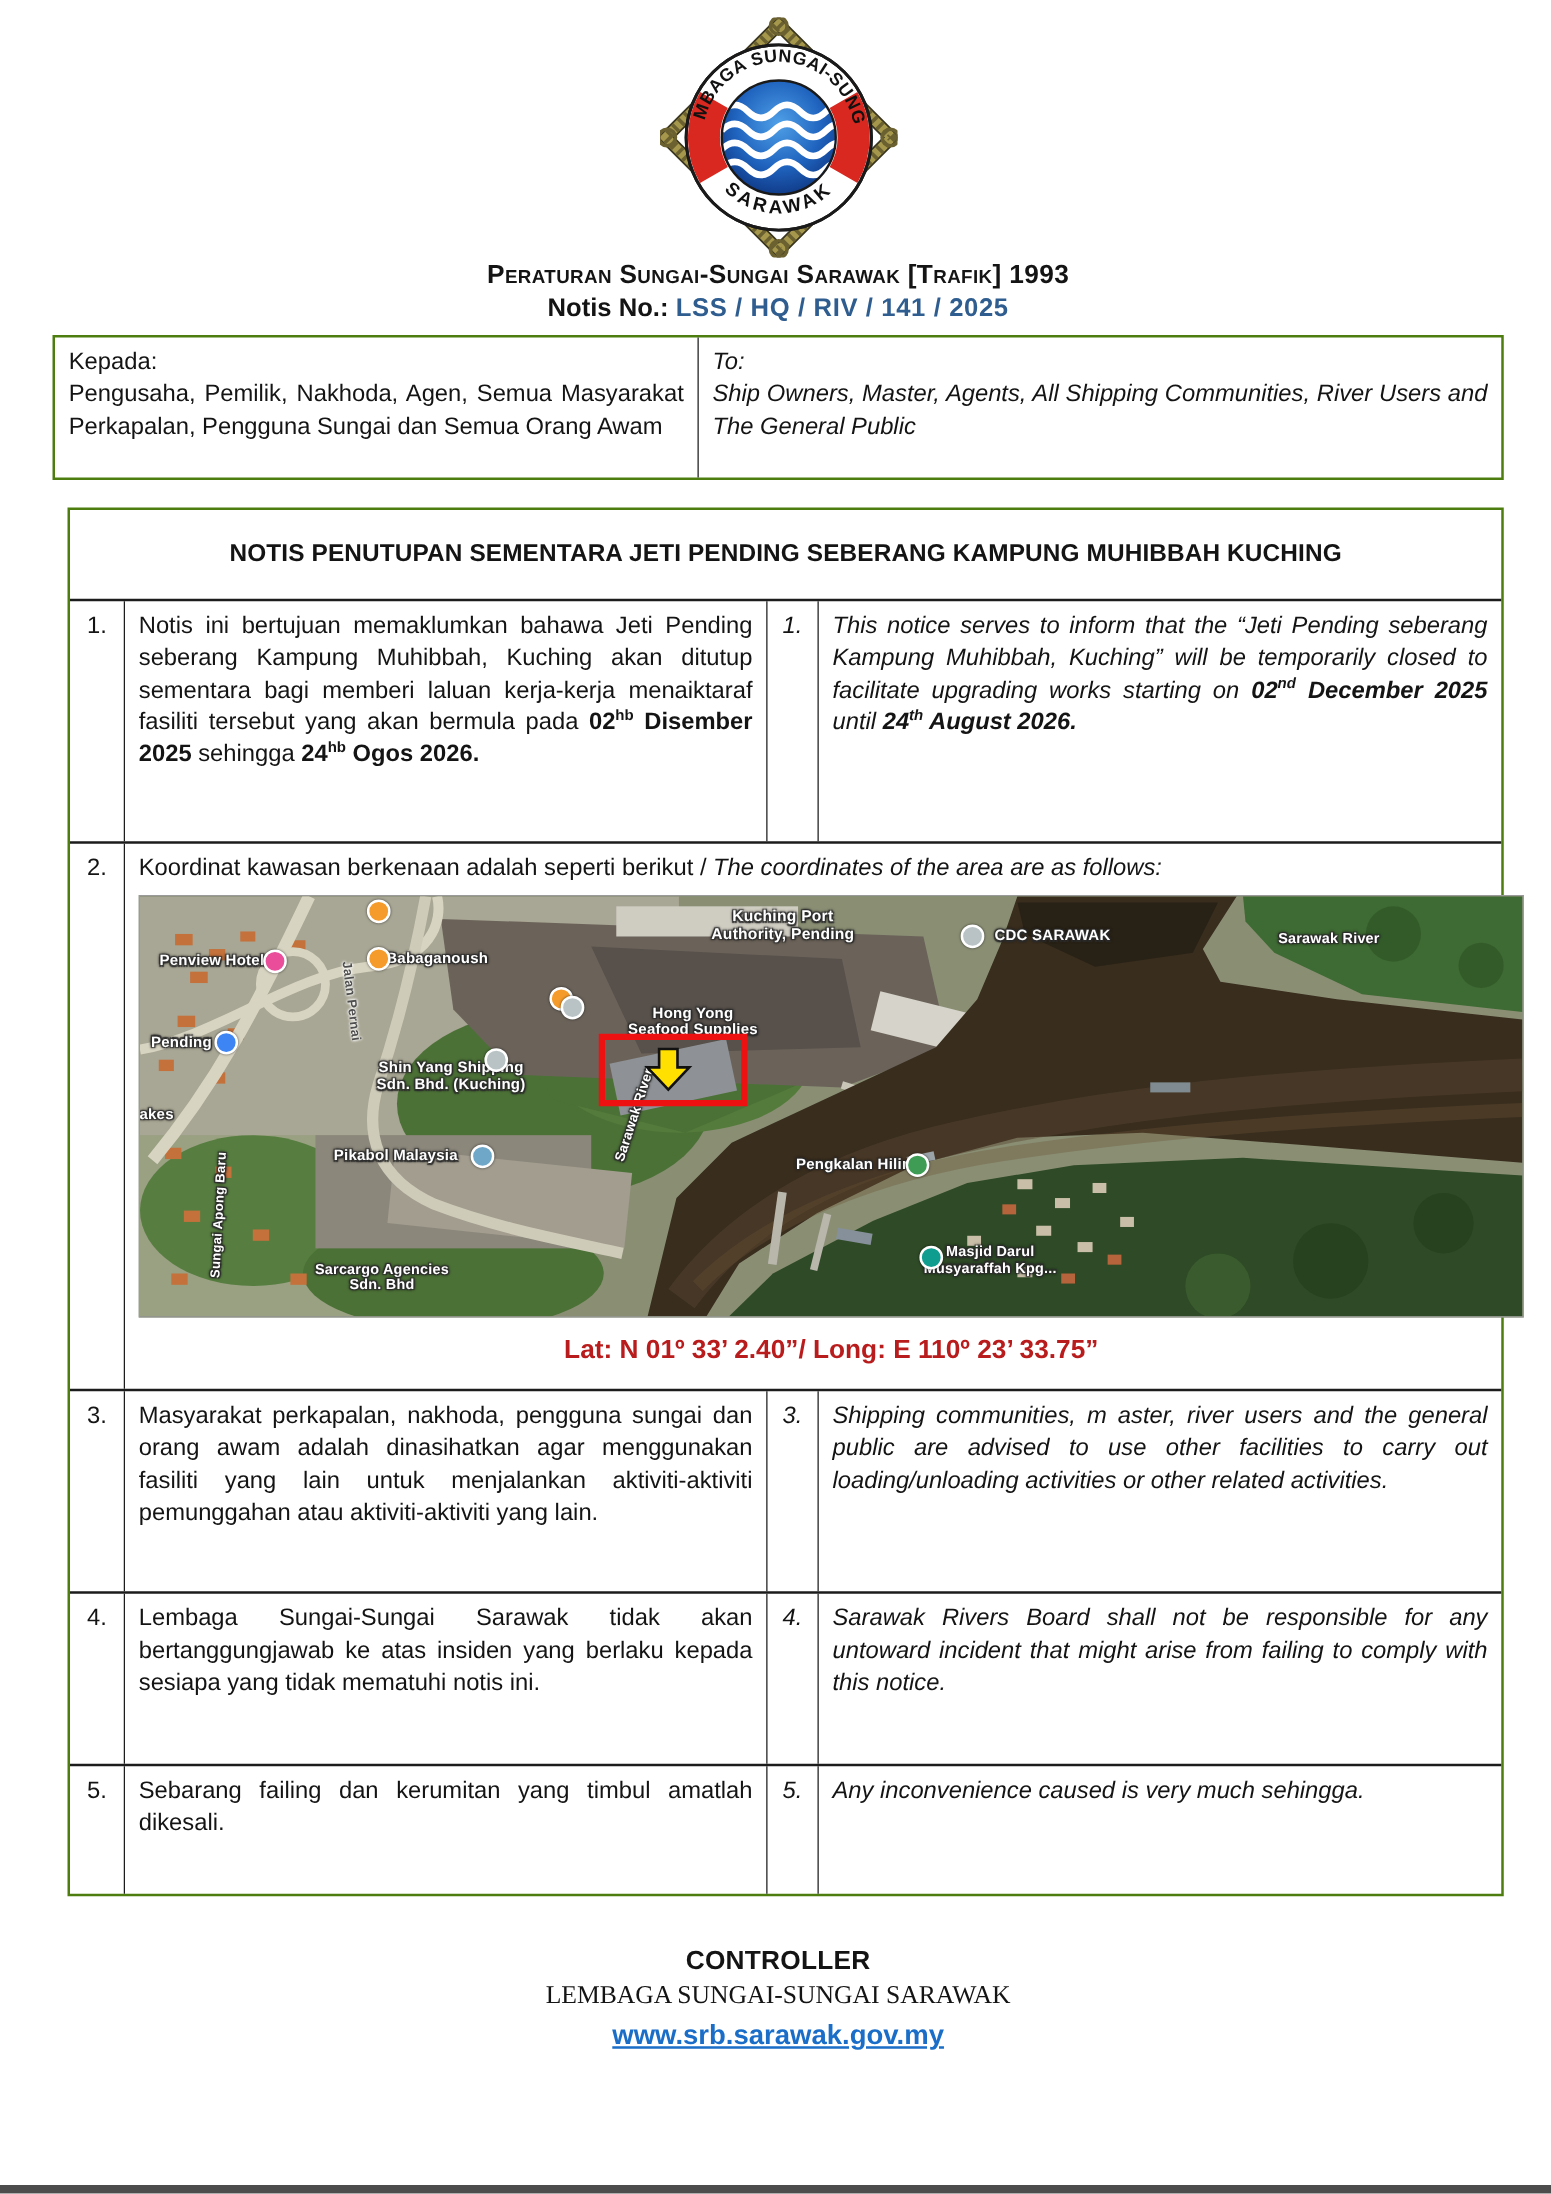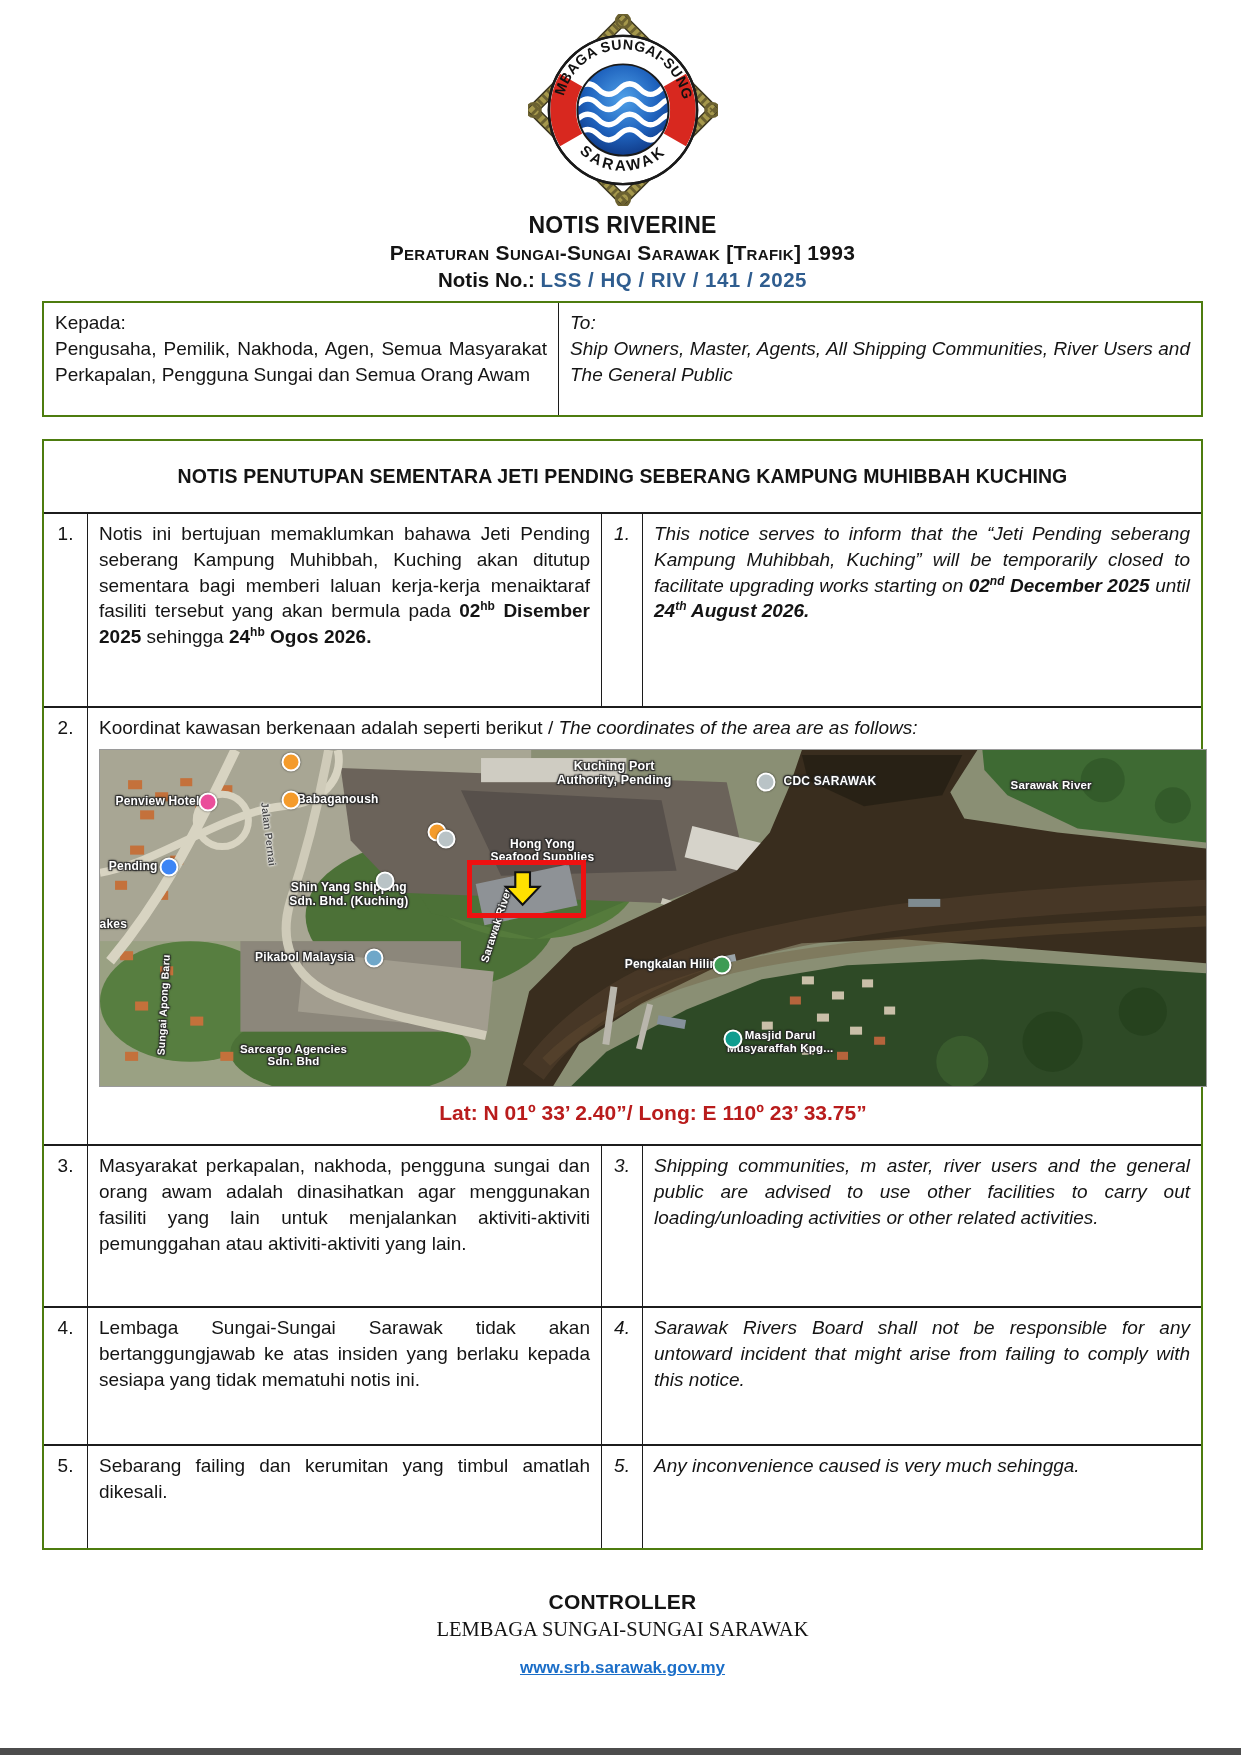--- a/index.html
+++ b/index.html
@@ -16,21 +16,21 @@
   .title-no .no-val{letter-spacing:.5px;}
 
   
   .tbl{border:2px solid #4d7c0f;}
   .addr-tbl{display:grid;grid-template-columns:515px 1fr;min-height:112px;margin-top:9px;}
   .cell{padding:7px 11px 9px 11px;font-size:19px;line-height:1.36;}
   .addr-ms{border-right:1.5px solid #1c1c1c;text-align:justify;}
   .addr-en{font-style:italic;text-align:justify;}
   .addr-label{display:block;}
 
-  .main-tbl{margin-top:22px;}
+  .main-tbl{margin-top:22px;margin-left:12px;}
   .trow{display:grid;grid-template-columns:44px 514px 41px 1fr;border-top:2px solid #1c1c1c;}
   .trow:first-child{border-top:none;}
   .row-subject{display:block;text-align:center;font-weight:bold;font-size:19.5px;
                padding:24px 14px;letter-spacing:.1px;}
   .row-span{display:grid;grid-template-columns:44px 1fr;}
   .c-num{border-right:1.5px solid #1c1c1c;text-align:center;padding:9px 2px;font-size:19px;}
   .c-ms{border-right:1.5px solid #1c1c1c;text-align:justify;}
   .c-nen{border-right:1.5px solid #1c1c1c;text-align:center;font-style:italic;padding:9px 2px;font-size:19px;}
   .c-en{font-style:italic;text-align:justify;}
   sup.hb{font-size:12px;vertical-align:super;line-height:0;}
@@ -49,21 +49,21 @@
             border:2px solid #fff;box-shadow:0 0 2px rgba(0,0,0,.65);
             transform:translate(-50%,-50%);}
   .map-highlight{position:absolute;border:5px solid #ee1111;box-sizing:border-box;}
   .map-highlight svg{position:absolute;left:50%;top:6%;width:42px;height:42px;transform:translateX(-58%);}
   .map-caption{text-align:center;font-weight:bold;font-size:21px;margin:12px 0 8px 0;color:#b91c1c;}
 
   
   .footer{ text-align:center;margin-top:40px;}
   .footer-controller{font-size:21px;font-weight:bold;letter-spacing:.2px;}
   .footer-org{font-size:20.5px;margin-top:4px;font-family:Liberation Serif, serif;}
-  .footer-link{display:inline-block;font-size:17px;font-weight:bold;text-decoration:underline;margin-top:17px;}
+  .footer-link{display:inline-block;font-size:22px;font-weight:bold;text-decoration:underline;margin-top:7px;}
   .page-edge{position:absolute;left:0;bottom:0;width:100%;height:7px;background:#4c4c4c;}
 </style>
 </head>
 <body>
 
 <div class="sheet">
   <div class="content">
 
     <div class="logo-wrap">
       <svg viewBox="0 0 200 200" width="190" height="192">
@@ -106,21 +106,20 @@
         <text font-size="15" font-weight="bold" fill="#111" letter-spacing="0.5" font-family="Liberation Sans, sans-serif">
           <textPath href="#arcTop" startOffset="50%" text-anchor="middle">LEMBAGA SUNGAI-SUNGAI</textPath>
         </text>
         <text font-size="16" font-weight="bold" fill="#111" letter-spacing="3" font-family="Liberation Sans, sans-serif">
           <textPath href="#arcBottom" startOffset="50%" text-anchor="middle">SARAWAK</textPath>
         </text>
       </svg>
     </div>
 
     <div class="title-block">
-      <div class="title-main">NOTIS RIVERINE</div>
       <div class="title-sub">Peraturan Sungai-Sungai Sarawak [Trafik] 1993</div>
       <div class="title-no"><span>Notis No.: </span><span class="no-val" style="color:#2f5d8f;">LSS / HQ / RIV / 141 / 2025</span></div>
     </div>
 
     <div class="tbl addr-tbl">
       <div class="cell addr-ms">
         <span class="addr-label">Kepada:</span>
         <span>Pengusaha, Pemilik, Nakhoda, Agen, Semua Masyarakat Perkapalan, Pengguna Sungai dan Semua Orang Awam</span>
       </div>
       <div class="cell addr-en">

